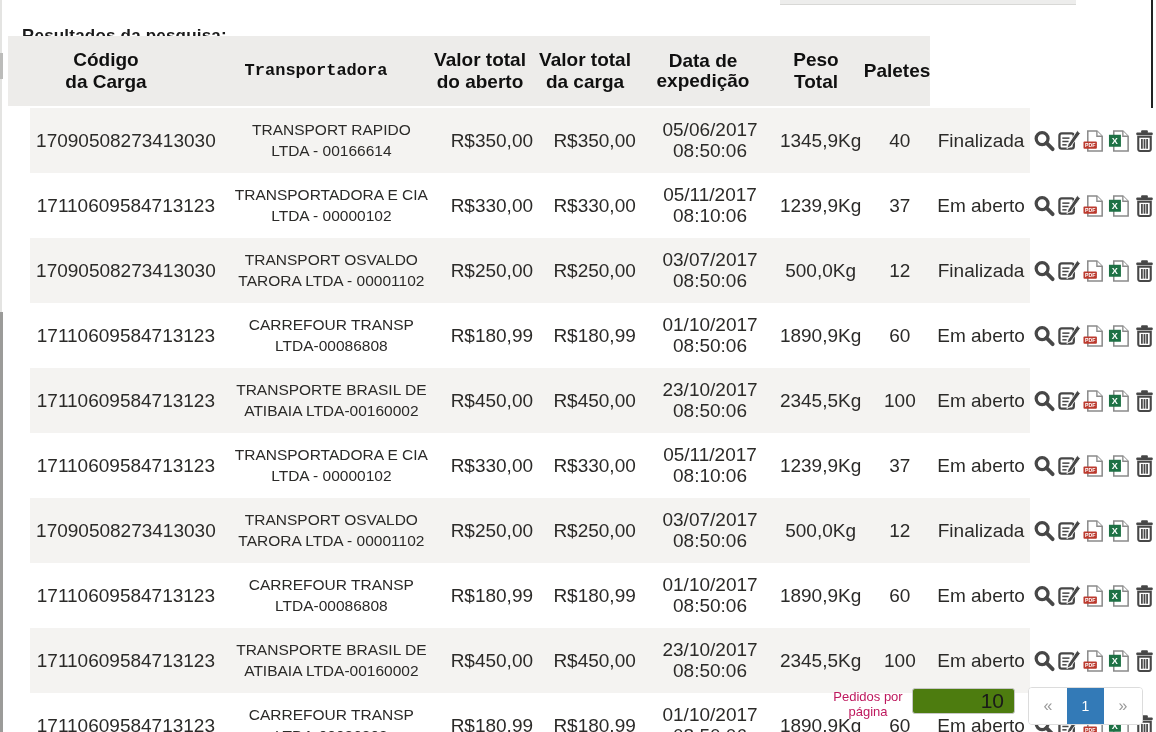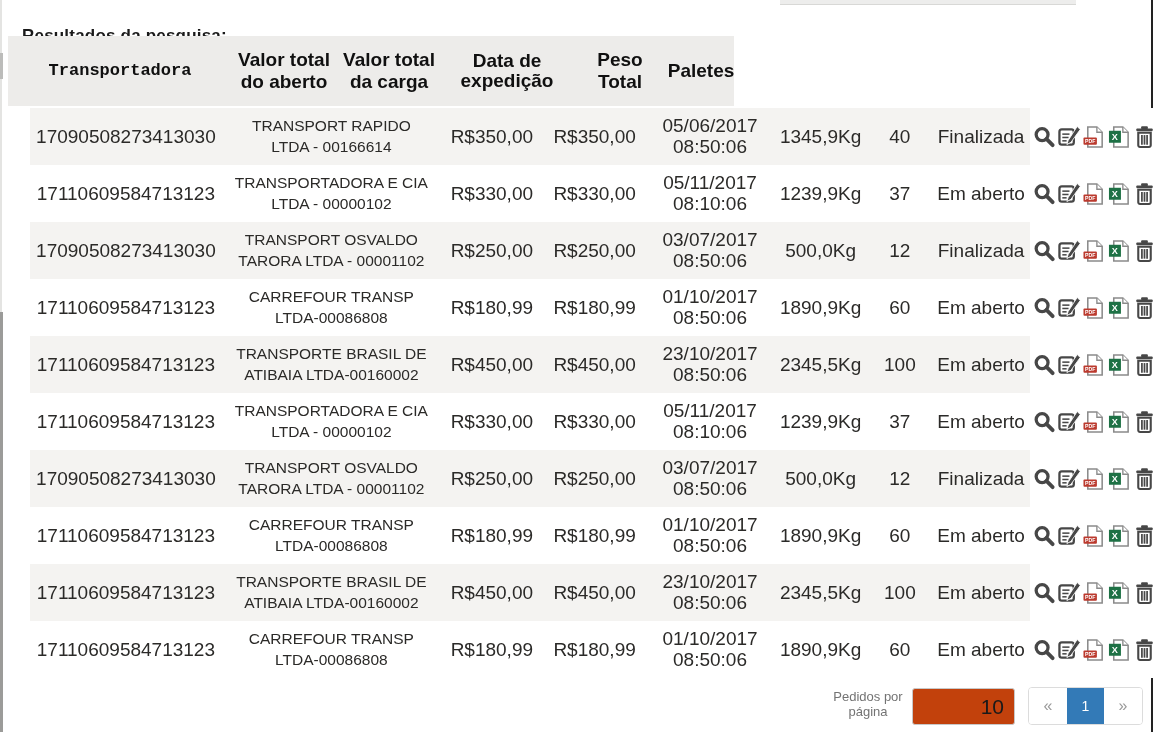--- a/index.html
+++ b/index.html
@@ -20,43 +20,43 @@
   .page-title{position:absolute;left:22px;top:26px;font-size:17px;font-weight:bold;color:#1a1a1a;letter-spacing:.2px;}
 
   .table{position:absolute;left:8px;top:36px;width:1148px;}
   .header-row{display:flex;height:70px;margin-bottom:2px;}
   .header-cell{background:#edecea;display:flex;align-items:center;justify-content:center;
     text-align:center;font-weight:bold;font-size:17px;line-height:1.18;color:#101010;}
   .header-cell span{display:block;}
   .header-cell span:empty{display:none;}
   .actions-head{width:126px;background:transparent;}
 
-  .row{display:flex;height:57px;margin-left:22px;}
+  .row{display:flex;height:65px;margin-left:22px;}
   .cell{display:flex;flex-direction:column;align-items:center;justify-content:center;
     text-align:center;color:#2b2a28;}
   .row.striped .cell:not(.actions){background:#f4f3f1;}
 
   .c-codigo{width:196px;font-size:19px;}
   .c-transp{width:224px;font-size:15.5px;line-height:1.3;}
   .c-frete{width:104px;font-size:19px;}
   .c-carga{width:106px;font-size:19px;}
   .c-data{width:130px;font-size:19px;line-height:1.06;text-align:center;}
   .c-peso{width:96px;font-size:19px;}
   .c-pal{width:66px;font-size:19px;text-align:right;}
   .c-status{width:100px;font-size:19px;}
   .actions{width:126px;flex-direction:row;justify-content:flex-start;align-items:center;gap:1px;padding-left:2px;box-sizing:border-box;background:#fff;}
   .icon-btn{display:inline-flex;width:24px;height:26px;align-items:center;justify-content:center;cursor:pointer;}
 
   
   .per-page-label{position:absolute;left:826px;top:690px;width:84px;text-align:center;
-    font-size:13px;color:#737373;line-height:1.15;}
+    font-size:13px;color:#be185d;line-height:1.15;}
   .per-page-label span{display:block;}
-  .per-page-input{position:absolute;left:912px;top:688px;width:103px;height:37px;
+  .per-page-input{position:absolute;left:912px;top:688px;width:103px;height:26px;
     border:1px solid #c8c8c8;border-radius:3px;font-size:21px;text-align:right;
-    padding:0 10px 0 0;color:#1a1a1a;box-sizing:border-box;background:#c2410c;
+    padding:0 10px 0 0;color:#1a1a1a;box-sizing:border-box;background:#4d7c0f;
     font-family:"Liberation Sans", sans-serif;}
   .pager{position:absolute;left:1028px;top:687px;height:36px;display:flex;
     border:1px solid #dcdcdc;border-radius:4px;overflow:hidden;background:#fff;}
   .pager-btn{width:38px;display:flex;align-items:center;justify-content:center;
     font-size:16px;color:#9a9a9a;background:#fff;cursor:pointer;}
   .pager-btn.active{background:#337ab7;color:#fff;font-size:14px;width:37px;}
 </style>
 </head>
 <body>
 
@@ -65,20 +65,26 @@
   <div class="top-strip"></div>
   <div class="right-border"></div>
   <div class="left-line1"></div>
   <div class="left-notch"></div>
   <div class="left-line2"></div>
 
   <div class="page-title">Resultados da pesquisa:</div>
 
   <div class="table">
     <div class="header-row">
+      <div class="header-cell c-codigo">
+        <div>
+            <span>Código</span>
+            <span>da Carga</span>
+          </div>
+      </div>
       <div class="header-cell c-transp" style="font-size:17px;font-family:Liberation Mono, monospace;">
         <div>
             <span>Transportadora</span>
           </div>
       </div>
       <div class="header-cell c-frete">
         <div>
             <span>Valor total</span>
             <span>do aberto</span>
           </div>

